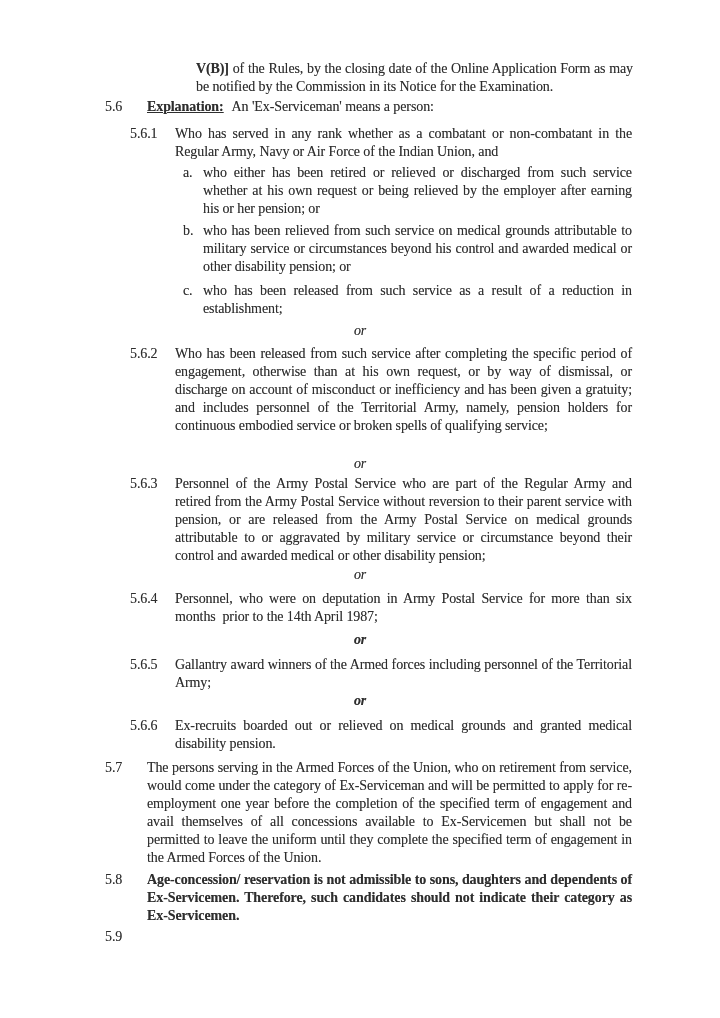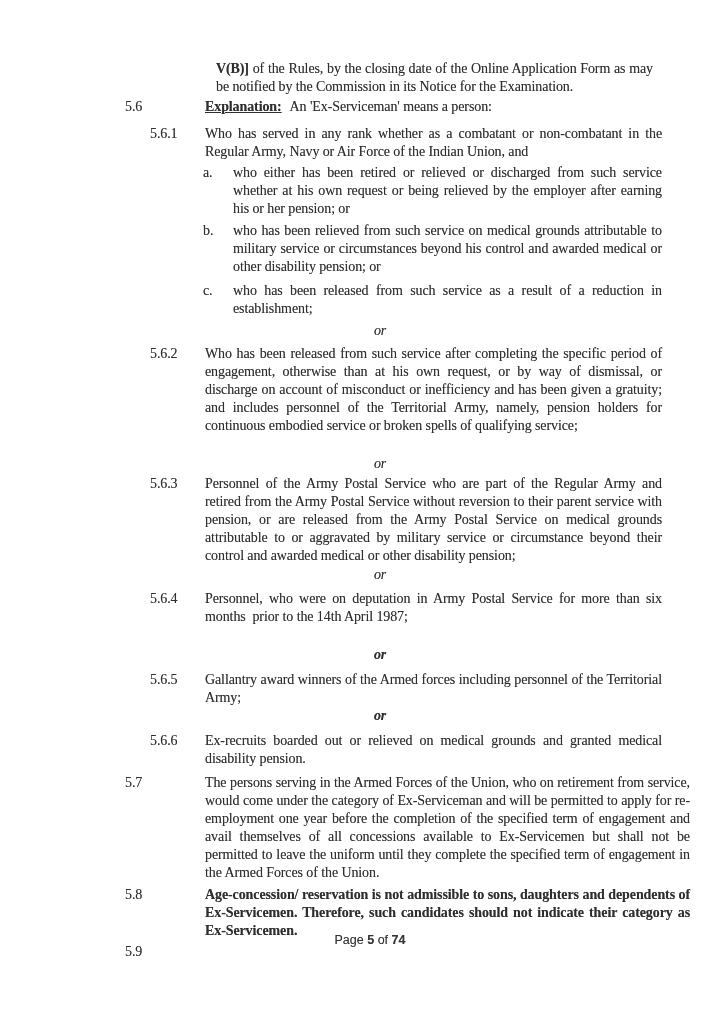--- a/index.html
+++ b/index.html
@@ -17,21 +17,21 @@
     box-sizing: border-box;
     padding-top: 60px;
     overflow: hidden;
   }
   .intro {
     margin: 0 0 2px 196px;
     width: 437px;
     text-align: justify;
   }
   .row { display: flex; }
-  .row.l1 { margin-left: 105px; gap: 28px; }
+  .row.l1 { margin-left: 105px; }
   .row.l1 .num { width: 42px; flex: none; }
   .row.l1 .body { width: 485px; flex: none; text-align: justify; }
   .row.l2 { margin-left: 130px; }
   .row.l2 .num { width: 45px; flex: none; }
   .row.l2 .body { width: 457px; flex: none; text-align: justify; }
   .row.l3 { margin-left: 183px; }
   .row.l3 .marker { width: 20px; flex: none; }
   .row.l3 .body { width: 429px; flex: none; text-align: justify; }
   .heading { font-weight: bold; text-decoration: underline; }
   .after-heading { margin-left: 8px; }
@@ -43,21 +43,21 @@
     left: 0; top: 931px;
     width: 720px;
     text-align: center;
     font-family: "Liberation Sans", "DejaVu Sans", sans-serif;
     font-size: 12.5px;
     letter-spacing: 0;
     color: #333333;
     text-shadow: 0 0 0.4px rgba(51,51,51,0.4);
   }
   .footer b { font-weight: bold; }
-  p, div { margin: 0; padding-left: 10px; }
+  p, div { margin: 0; }
 </style>
 </head>
 <body>
 
 <div class="page">
 
   <p class="intro"><b>V(B)]</b><span> of the Rules, by the closing date of the Online Application Form as may be notified by the Commission in its Notice for the Examination.</span></p>
 
   <div class="row l1" style="margin-bottom:9px">
     <span class="num">5.6</span>
@@ -93,21 +93,21 @@
 
   <div class="or-row" style="margin-bottom:2px">or</div>
 
   <div class="row l2" style="margin-bottom:1px">
     <span class="num">5.6.3</span>
     <div class="body">Personnel of the Army Postal Service who are part of the Regular Army and retired from the Army Postal Service without reversion to their parent service with pension, or are released from the Army Postal Service on medical grounds attributable to or aggravated by military service or circumstance beyond their control and awarded medical or other disability pension;</div>
   </div>
 
   <div class="or-row" style="margin-bottom:6px">or</div>
 
-  <div class="row l2" style="margin-bottom:20px">
+  <div class="row l2" style="margin-bottom:5px">
     <span class="num">5.6.4</span>
     <div class="body">Personnel, who were on deputation in Army Postal Service for more than six months &nbsp;prior to the 14th April 1987;</div>
   </div>
 
   <div class="or-row bold" style="margin-bottom:7px">or</div>
 
   <div class="row l2" style="">
     <span class="num">5.6.5</span>
     <div class="body">Gallantry award winners of the Armed forces including personnel of the Territorial Army;</div>
   </div>
@@ -126,15 +126,14 @@
 
   <div class="row l1" style="margin-bottom:3px">
     <span class="num">5.8</span>
     <div class="body bold-para">Age-concession/ reservation is not admissible to sons, daughters and dependents of Ex-Servicemen. Therefore, such candidates should not indicate their category as Ex-Servicemen.</div>
   </div>
 
   <div class="row l1">
     <span class="num">5.9</span>
   </div>
 
-  <div class="footer"><span>Page</span> <b>5</b> <span>of</span> <b>74</b></div>
 
 </div>
 
 </body></html>

